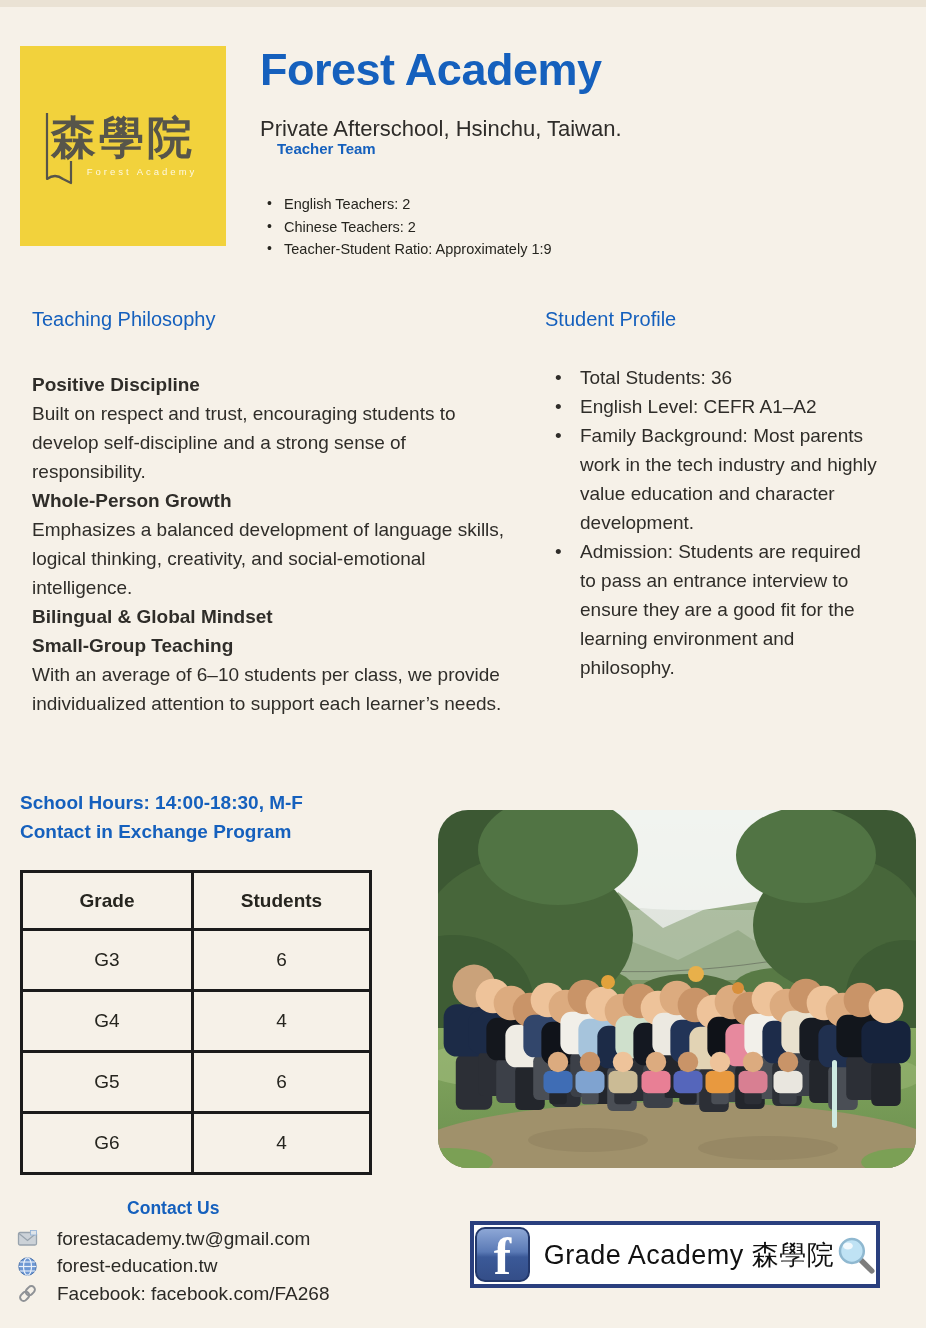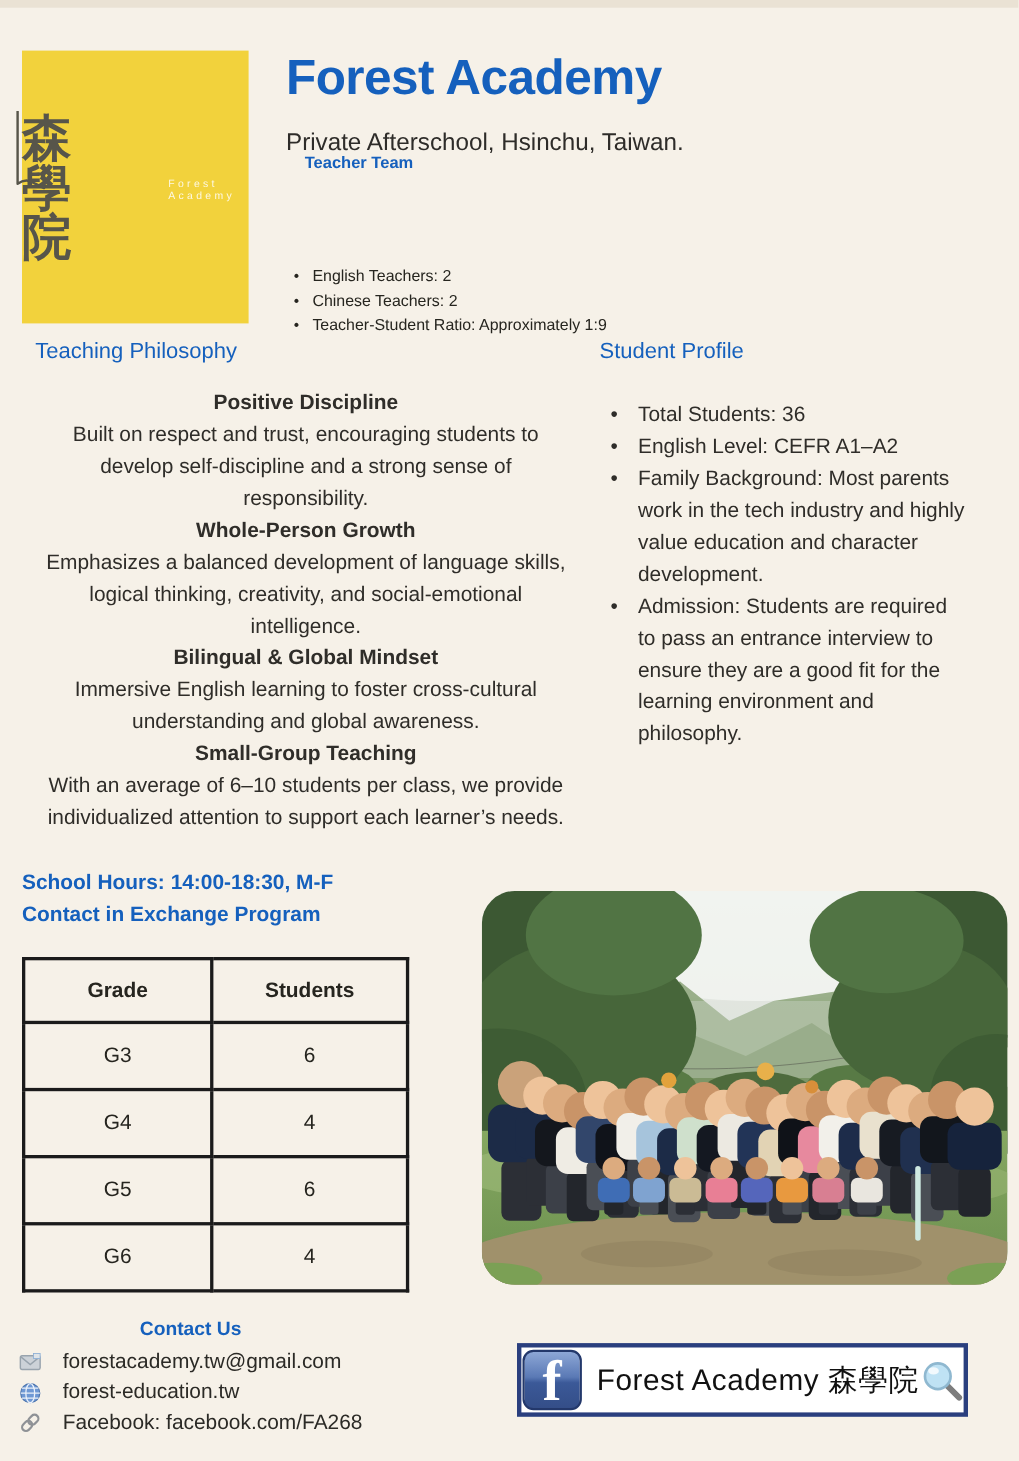--- a/index.html
+++ b/index.html
@@ -12,37 +12,37 @@
   body{
     background:var(--page_bg);
     font-family:"Liberation Sans","DejaVu Sans",sans-serif;
     color:var(--body);
     position:relative;
     overflow:hidden;
   }
   .top-strip{position:absolute;left:0;top:0;width:926px;height:7px;background:var(--top_strip);}
 
   
-  .logo{position:absolute;left:20px;top:46px;width:206px;height:248px;background:var(--logo_bg);
-    display:flex;flex-direction:row;align-items:center;justify-content:center;}
+  .logo{position:absolute;left:20px;top:46px;width:206px;height:200px;background:var(--logo_bg);
+    display:flex;flex-direction:column;align-items:center;justify-content:center;}
   .logo-inner{position:relative;display:flex;align-items:center;}
   .logo-book{position:absolute;left:-10px;top:-6px;}
   .logo-zh{font-size:45px;color:var(--logo_text);letter-spacing:3px;font-weight:600;line-height:1;}
   .logo-en{margin-top:6px;margin-left:38px;font-size:9.5px;letter-spacing:3px;color:rgba(255,255,255,0.85);}
   .page-title{position:absolute;left:260px;top:44px;font-size:45px;font-weight:700;color:var(--accent);letter-spacing:-0.5px;}
   .subtitle{position:absolute;left:260px;top:116px;font-size:22px;color:#2e2c29;}
   .teacher-heading{position:absolute;left:277px;top:140px;font-size:15px;font-weight:700;color:var(--accent);}
-  .teacher-bullets{position:absolute;left:260px;top:196px;list-style:none;font-size:14.5px;color:#26251f;margin-top:47px;}
+  .teacher-bullets{position:absolute;left:260px;top:196px;list-style:none;font-size:14.5px;color:#26251f;}
   .teacher-bullets li{padding-left:24px;position:relative;margin-bottom:6.5px;}
   .teacher-bullets li::before{content:"•";position:absolute;left:7px;top:-1px;font-size:14px;}
 
   
   .section-heading{font-size:20px;font-weight:400;color:var(--accent);}
   .col-left{position:absolute;left:32px;top:308px;width:492px;}
-  .col-left .body{margin-top:21px;font-size:19px;line-height:29px;text-align:center;}
+  .col-left .body{margin-top:39px;font-size:19px;line-height:29px;}
   .tp-title{font-weight:700;}
   .col-right{position:absolute;left:545px;top:308px;width:336px;}
   .sp-bullets{margin-top:32px;list-style:none;font-size:19px;line-height:29px;}
   .sp-bullets li{padding-left:35px;position:relative;}
   .sp-bullets li::before{content:"•";position:absolute;left:10px;top:0;}
 
   
   .hours{position:absolute;left:20px;top:788px;font-size:19px;line-height:29px;font-weight:700;color:var(--accent);}
   table.grades{position:absolute;left:20px;top:870px;border-collapse:collapse;background:transparent;}
   table.grades th,table.grades td{border:3px solid var(--table_border);text-align:center;font-size:19px;color:#26251f;}
@@ -101,21 +101,20 @@
     <div class="tp-item">
       <div class="tp-title">Positive Discipline</div>
       <div class="tp-body">Built on respect and trust, encouraging students to develop self-discipline and a strong sense of responsibility.</div>
     </div>
     <div class="tp-item">
       <div class="tp-title">Whole-Person Growth</div>
       <div class="tp-body">Emphasizes a balanced development of language skills, logical thinking, creativity, and social-emotional intelligence.</div>
     </div>
     <div class="tp-item">
       <div class="tp-title">Bilingual &amp; Global Mindset</div>
-      <div class="tp-body">Immersive English learning to foster cross-cultural understanding and global awareness.</div>
     </div>
     <div class="tp-item">
       <div class="tp-title">Small-Group Teaching</div>
       <div class="tp-body">With an average of 6–10 students per class, we provide individualized attention to support each learner’s needs.</div>
     </div>
   </div>
 </div>
 
 <div class="col-right">
   <div class="section-heading">Student Profile</div>
@@ -333,19 +332,19 @@
         <rect x="1.5" y="7" width="10" height="7" rx="3.5"></rect>
         <rect x="9.5" y="7" width="10" height="7" rx="3.5"></rect>
       </g>
     </svg>
     <span>Facebook: facebook.com/FA268</span>
   </div>
 </div>
 
 <div class="fb-badge">
   <div class="fb-logo">f</div>
-  <div class="fb-text">Forest Academy 森學院</div>
+  <div class="fb-text">Grade Academy 森學院</div>
   <svg class="fb-mag" viewBox="0 0 40 40">
     <line x1="25" y1="25" x2="36" y2="36" stroke="#7d7d7d" stroke-width="5.5" stroke-linecap="round"></line>
     <circle cx="16" cy="16" r="12" fill="#bfe2f4" stroke="#8fb8d0" stroke-width="2.5"></circle>
     <ellipse cx="12" cy="11" rx="5" ry="3.5" fill="#ffffff" opacity="0.8"></ellipse>
   </svg>
 </div>
 
 </body></html>

